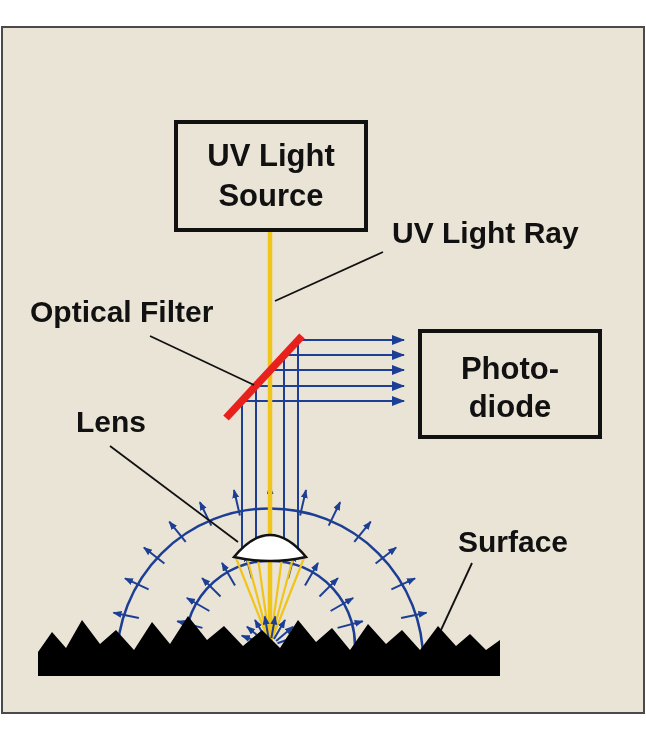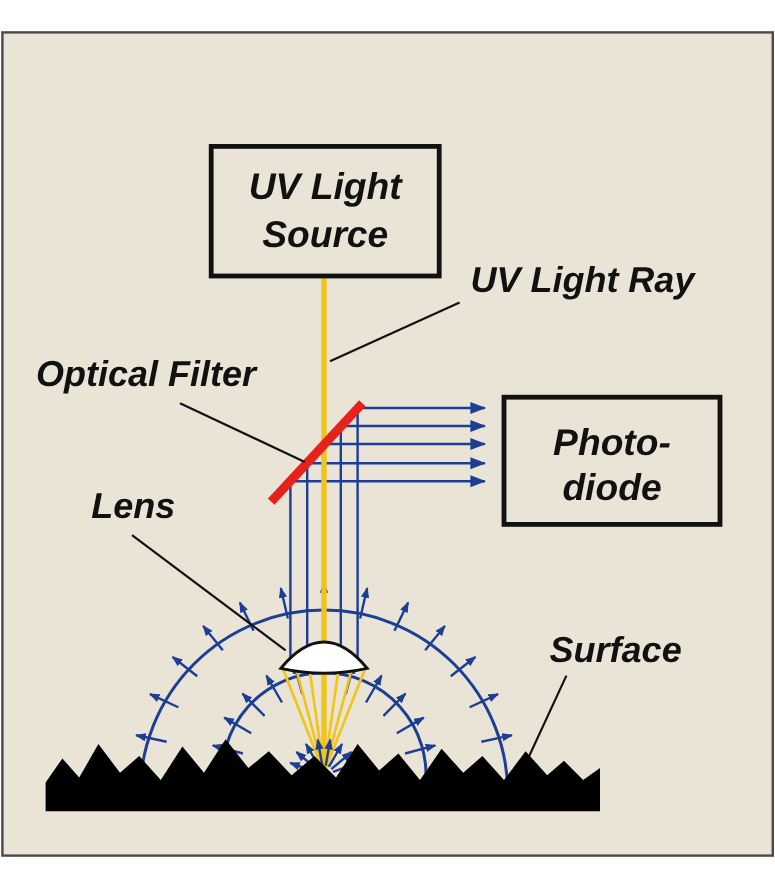--- a/index.html
+++ b/index.html
@@ -1,16 +1,16 @@
 <!DOCTYPE html>
 <html><head>
 <meta charset="utf-8">
 <style>
   html,body{margin:0;padding:0;background:#ffffff;}
-  .stage{width:556px;height:732px;position:relative;font-style:italic;}
+  .stage{width:556px;height:732px;position:relative;}
   svg{display:block;}
   .lbl{font-family:"Liberation Sans",sans-serif;font-weight:700;font-size:30px;}
   .boxlbl{font-family:"Liberation Sans",sans-serif;font-weight:700;font-size:31px;}
 </style>
 </head>
 <body>
 
 <div class="stage">
 <svg width="646" height="732" viewBox="0 0 646 732">
   <defs>

